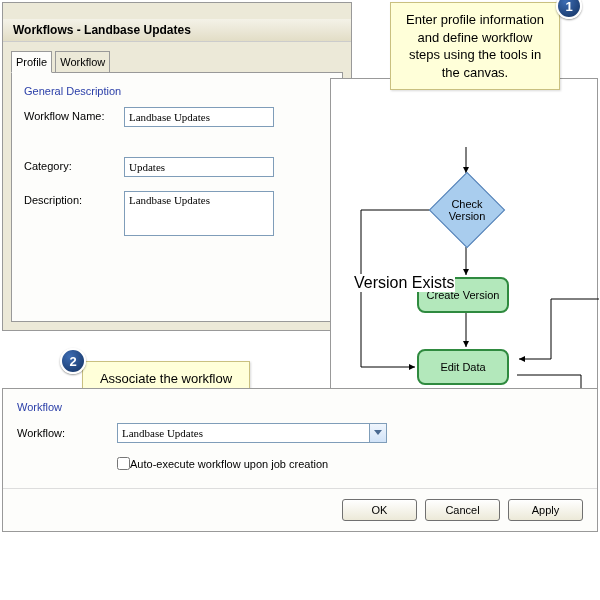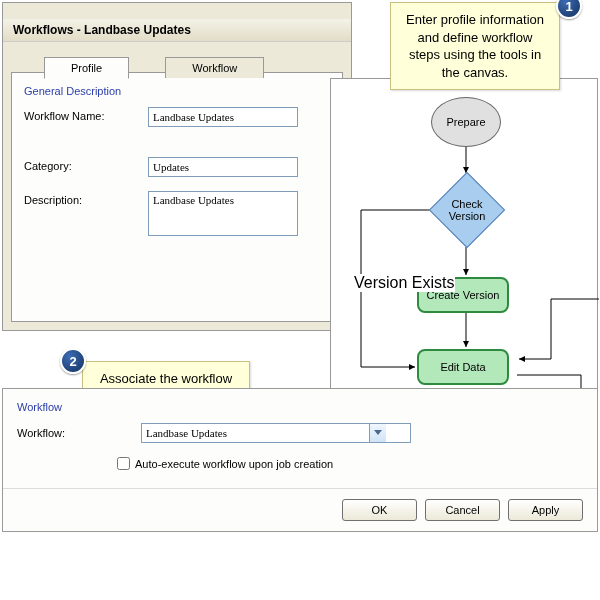--- a/index.html
+++ b/index.html
@@ -1,39 +1,39 @@
 <!DOCTYPE html>
 <html><head>
 <meta charset="utf-8">
 <style>
 * { box-sizing: border-box; margin: 0; padding: 0; font-family: Tahoma, Arial, sans-serif; font-size: 11px; }
 body { width: 600px; height: 600px; background: #fff; position: relative; overflow: hidden; }
 
 .window-top { position: absolute; top: 2px; left: 2px; width: 350px; background: #ece9d8; border: 1px solid #999; }
 .titlebar { background: linear-gradient(#f4f2e8,#e2ddc6); padding: 4px 10px; font-weight: bold; font-size: 12px; border-bottom: 1px solid #ccc; margin-top: 16px; }
 .tabs { padding: 8px 8px 0 8px; background: #ece9d8; }
-.tab { display: inline-block; padding: 4px 26px; border: 1px solid #999; border-bottom: none; background: #ece9d8; cursor: pointer; position: relative; top: 7px; margin-left: 33px; }
+.tab { display: inline-block; padding: 4px 4px; border: 1px solid #999; border-bottom: none; background: #ece9d8; cursor: pointer; position: relative; top: 1px; }
 .tab.active { background: #fdfdfb; z-index: 2; border-bottom: 1px solid #fdfdfb; }
 .tabbody { background: #fdfdfb; border: 1px solid #999; margin: 0 8px 8px 8px; padding: 12px; min-height: 250px; }
 .fieldset-label { color: #2a3ea8; margin-bottom: 10px; display: block; }
 .form-row { display: flex; align-items: flex-start; margin-bottom: 14px; }
 .form-row label { width: 100px; padding-top: 3px; }
-.form-row input[type=text], .form-row textarea, .wf-select { border: 1px solid #7f9db9; padding: 2px 4px; font-family: Tahoma; font-size: 11px; background: #fff; margin-left: 24px; }
+.form-row input[type=text], .form-row textarea, .wf-select { border: 1px solid #7f9db9; padding: 2px 4px; font-family: Tahoma; font-size: 11px; background: #fff; }
 .form-row input[type=text] { width: 150px; height: 20px; }
 .form-row textarea { width: 150px; height: 45px; resize: none; }
 
 .window-bottom { position: absolute; top: 388px; left: 2px; width: 596px; background: #fdfdfb; border: 1px solid #999; }
 .bottom-inner { padding: 12px 14px 4px 14px; }
 .wf-field { margin: 8px 0 14px 0; display: flex; align-items: center; }
 .wf-field label { width: 100px; }
 .wf-select-wrap { position: relative; width: 270px; }
 .wf-select { width: 270px; height: 20px; padding-right: 18px; }
 .wf-select-btn { position: absolute; right: 1px; top: 1px; width: 17px; height: 18px; background: linear-gradient(#f0f6fd,#d1e3f8); border-left: 1px solid #7f9db9; display: flex; align-items: center; justify-content: center; }
 .wf-select-btn svg { width: 8px; height: 6px; }
-.checkbox-row { margin-left: 100px; display: flex; align-items: center; gap: 5px; }
+.checkbox-row { margin-left: 100px; display: flex; align-items: center; }
 .checkbox-row input { width: 13px; height: 13px; }
 .buttons { border-top: 1px solid #ddd; margin-top: 14px; padding: 10px 14px; display: flex; justify-content: flex-end; gap: 8px; background: #fdfdfb; }
 .btn { width: 75px; height: 22px; background: linear-gradient(#fff,#ece9d8); border: 1px solid #707070; border-radius: 3px; cursor: pointer; font-size: 11px; }
 
 .callout { position: absolute; background: #ffffd9; border: 1px solid #c9c080; padding: 8px 10px; font-size: 13px; line-height: 1.35; text-align: center; box-shadow: 1px 1px 2px rgba(0,0,0,.15); }
 .callout1 { top: 2px; left: 390px; width: 170px; }
 .callout2 { top: 361px; left: 82px; width: 168px; }
 
 .badge { position: absolute; width: 26px; height: 26px; border-radius: 50%; background: radial-gradient(circle at 35% 30%, #3d6cb3, #12305f); color: #fff; font-weight: bold; font-size: 13px; display: flex; align-items: center; justify-content: center; border: 2px solid #fff; box-shadow: 0 1px 2px rgba(0,0,0,.4); }
 .badge1 { top: -7px; left: 556px; }
@@ -85,21 +85,20 @@
           <path d="M0,0 L6,3 L0,6 Z" fill="#000"></path>
         </marker>
       </defs>
     <line x1="135" y1="68" x2="135" y2="94" stroke="#000" marker-end="url(#ah)"></line>
     <line x1="135" y1="168" x2="135" y2="196" stroke="#000" marker-end="url(#ah)"></line>
     <line x1="135" y1="234" x2="135" y2="268" stroke="#000" marker-end="url(#ah)"></line>
     <path d="M100 131 L30 131 L30 288 L84 288" stroke="#000" fill="none" marker-end="url(#ah)"></path>
     <path d="M268 220 L220 220 L220 280 L188 280" stroke="#000" fill="none" marker-end="url(#ah)"></path>
     <path d="M186 296 L250 296 L250 320" stroke="#000" fill="none"></path>
   </svg>
-  <div class="node ellipse">Prepare</div>
   <div class="node diamond">
     <div class="diamond-shape"></div>
     <div class="diamond-text" style="white-space:pre-line">Check
 Version</div>
   </div>
   <div class="node rrect rrect1">Create Version</div>
   <div class="node rrect rrect2">Edit Data</div>
   <div class="edge-label" style="top:195px;left:22px">Version Exists</div>
 </div>
 

